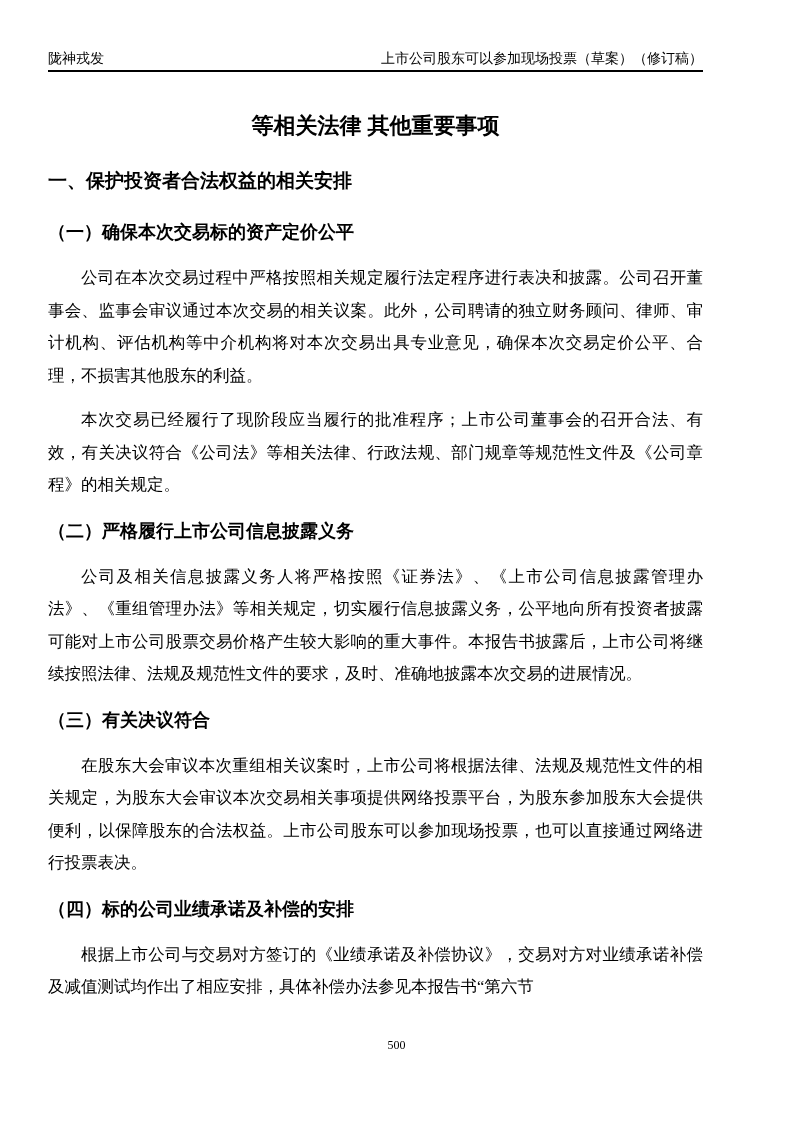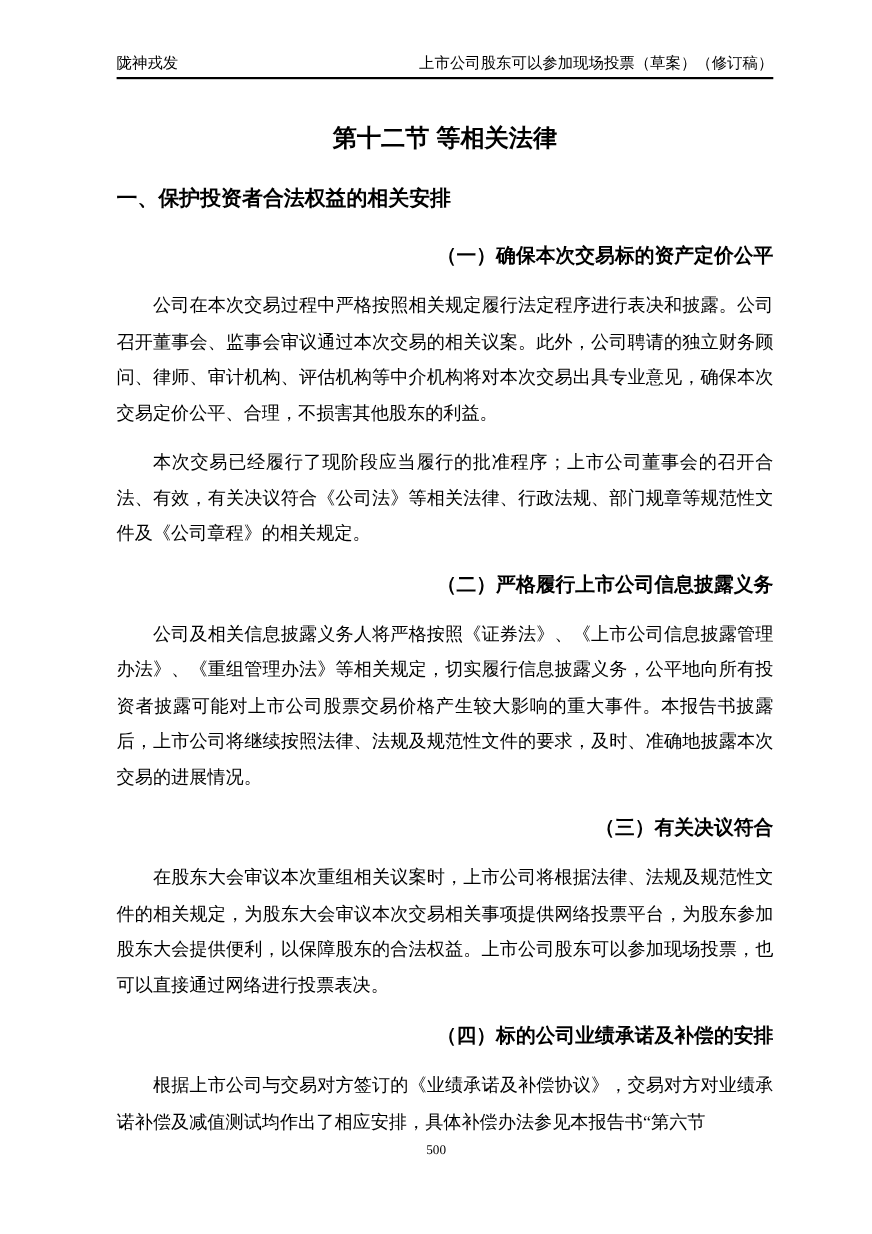--- a/index.html
+++ b/index.html
@@ -8,21 +8,21 @@
     background: #ffffff;
   }
   .page {
     position: relative;
     width: 793px;
     height: 1122px;
     margin: 0 auto;
     background: #ffffff;
     color: #000000;
     box-sizing: border-box;
-    padding: 50px 90px 0 106px;
+    padding: 50px 90px 0 48px;
     font-family: "Liberation Serif", "DejaVu Serif", serif;
     overflow: hidden;
   }
   .page-header {
     display: flex;
     justify-content: space-between;
     align-items: flex-end;
     font-size: 14px;
     line-height: 18px;
     padding-bottom: 2px;
@@ -44,21 +44,20 @@
     font-weight: bold;
     font-size: 19px;
     line-height: 24px;
   }
   .subsection-heading {
     margin-top: 18px;
     font-family: "Liberation Sans", "DejaVu Sans", sans-serif;
     font-weight: bold;
     font-size: 18px;
     line-height: 23px;
-    text-align: right;
   }
   .subsection:first-of-type .subsection-heading { margin-top: 28px; }
   .doc-body p.para {
     margin: 15px 0 0 0;
     font-size: 16.5px;
     line-height: 32.5px;
     text-align: justify;
     text-indent: 2em;
     word-break: break-all;
   }
@@ -76,21 +75,21 @@
 </head>
 <body>
 
 <div class="page">
 
   <div class="page-header">
     <span class="hdr-left">陇神戎发</span>
     <span class="hdr-right">上市公司股东可以参加现场投票（草案）（修订稿）</span>
   </div>
 
-  <h1 class="chapter-title">第十二节 等相关法律</h1>
+  <h1 class="chapter-title">等相关法律 其他重要事项</h1>
 
   <h2 class="section-heading">一、保护投资者合法权益的相关安排</h2>
 
   <div class="doc-body">
 
     <div class="subsection">
       <h3 class="subsection-heading">（一）确保本次交易标的资产定价公平</h3>
       <p class="para">公司在本次交易过程中严格按照相关规定履行法定程序进行表决和披露。公司召开董事会、监事会审议通过本次交易的相关议案。此外，公司聘请的独立财务顾问、律师、审计机构、评估机构等中介机构将对本次交易出具专业意见，确保本次交易定价公平、合理，不损害其他股东的利益。</p>
       <p class="para">本次交易已经履行了现阶段应当履行的批准程序；上市公司董事会的召开合法、有效，有关决议符合《公司法》等相关法律、行政法规、部门规章等规范性文件及《公司章程》的相关规定。</p>
     </div>

